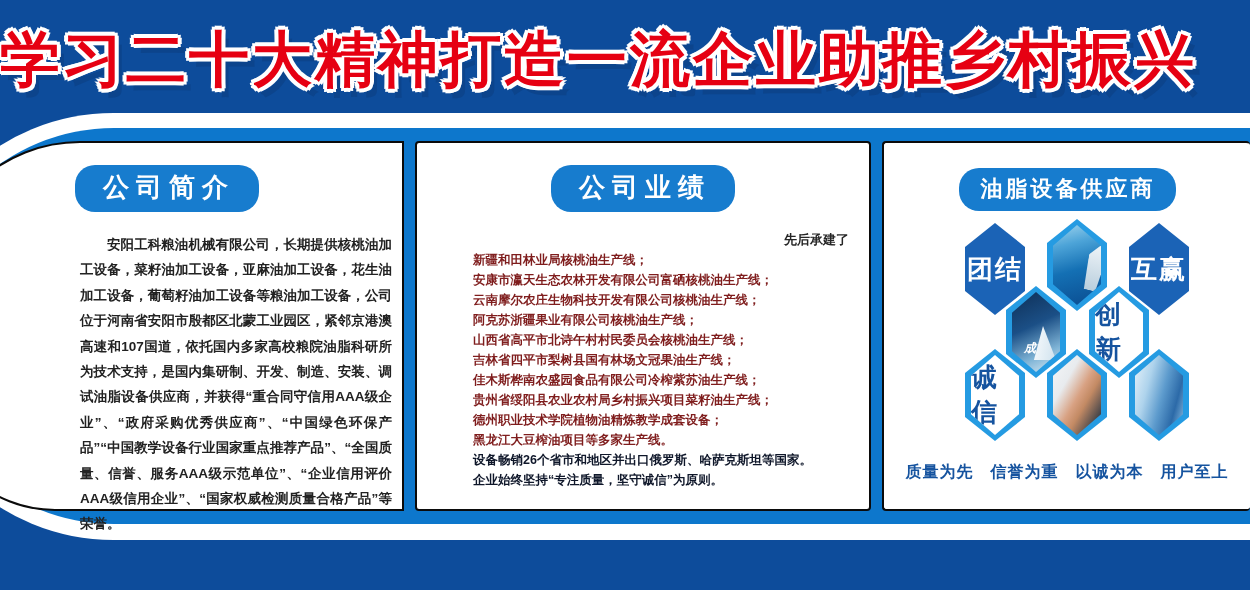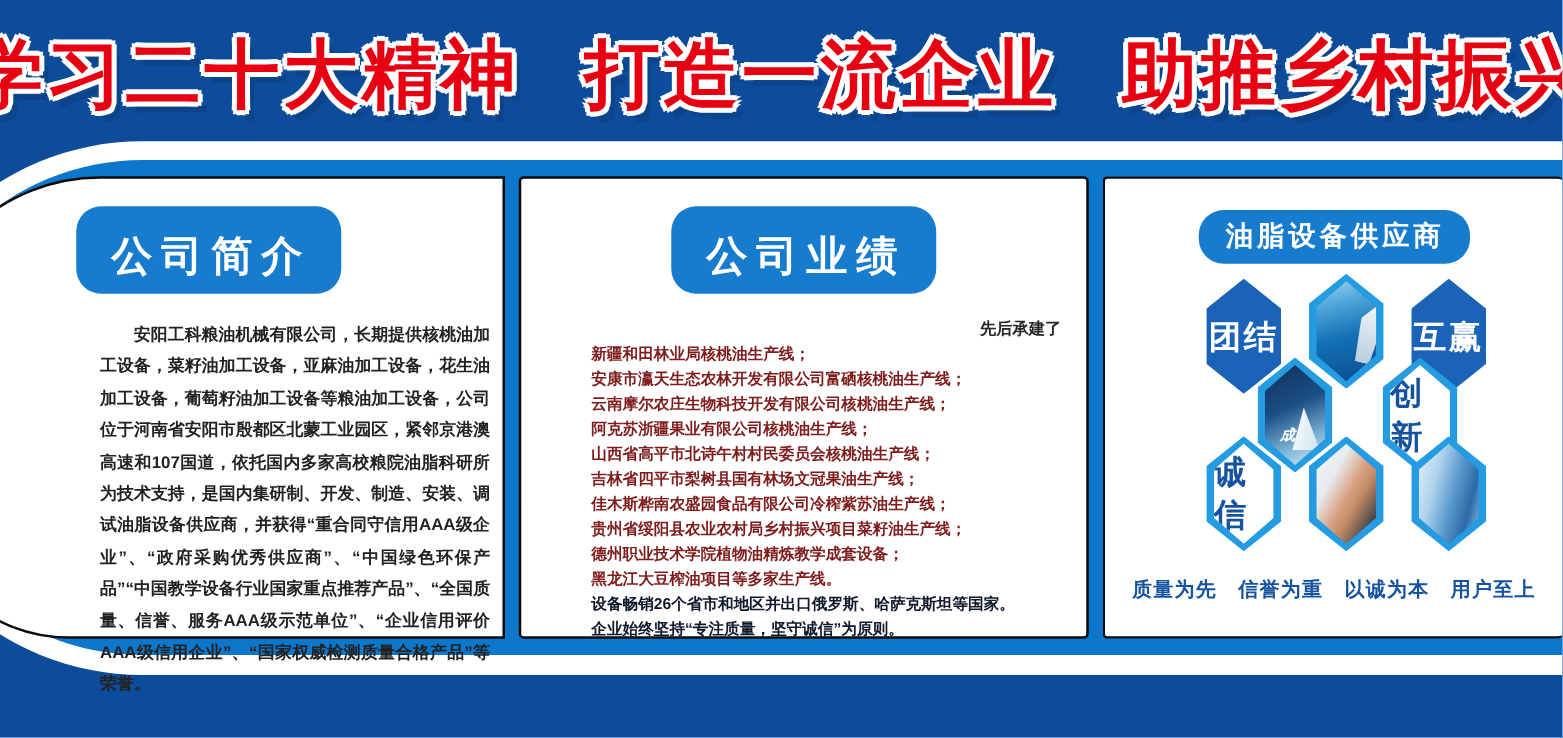--- a/index.html
+++ b/index.html
@@ -6,21 +6,21 @@
   body { font-family: "Liberation Sans", sans-serif; }
 
   .stage {
     position:relative; width:1250px; height:590px;
     background:#0d4c9b; overflow:hidden;
   }
 
   
   .title {
     position:absolute; top:20px; left:0; right:0; z-index:3;
-    display:flex; justify-content:center; gap:52px;
+    display:flex; justify-content:flex-start; 
     font-size:60px; font-weight:900; letter-spacing:3px;
     color:#e60012; white-space:nowrap;
   }
   .title span {
     text-shadow:
       4px 0 0 #fff, -4px 0 0 #fff, 0 4px 0 #fff, 0 -4px 0 #fff,
       3px 3px 0 #fff, -3px 3px 0 #fff, 3px -3px 0 #fff, -3px -3px 0 #fff,
       7px 9px 0 rgba(10,55,115,0.38);
   }
 
@@ -45,21 +45,21 @@
     border:2px solid #0b0b0b; position:relative;
   }
   .panel-intro   { width:474px; border-radius:150px 0 0 125px; }
   .panel-achieve { width:456px; border-radius:4px; }
   .panel-supplier{ flex:1; border-radius:4px; border-right:0; }
 
   
   .pill {
     display:block; width:max-content; margin:22px auto 0;
     background:#177cce; color:#fff; font-weight:bold;
-    font-size:33px; letter-spacing:7px; padding:18px 24px 7px 28px;
+    font-size:26px; letter-spacing:7px; padding:5px 24px 7px 28px;
     border-radius:20px; text-align:center;
   }
   .pill-small { font-size:22px; letter-spacing:3px; padding:6px 20px 7px 22px; margin-top:25px; }
 
   
   .intro-body {
     margin:20px 16px 0 148px; width:312px;
     font-size:13.5px; font-weight:700; color:#222;
     line-height:25.4px; text-align:justify; text-indent:2em;
   }
@@ -100,21 +100,21 @@
     clip-path:polygon(15% 100%,50% 0,100% 100%);
   }
   .photo-label {
     position:absolute; top:16px; left:12px; color:#fff;
     font-size:12px; font-weight:bold; font-style:italic; letter-spacing:1px;margin-top:32px;
   }
   .hex-tuanjie  { left:81px;  top:80px; }
   .hex-carrier  { left:163px; top:76px; }
   .hex-huying   { left:245px; top:80px; }
   .hex-sailing  { left:122px; top:143px; }
-  .hex-chuangxin{ left:222px; top:143px; }
+  .hex-chuangxin{ left:205px; top:143px; }
   .hex-chengxin { left:81px;  top:206px; }
   .hex-handshake{ left:163px; top:206px; }
   .hex-building { left:245px; top:206px; }
 
   .slogan {
     position:absolute; left:0; right:0; bottom:26px;
     display:flex; justify-content:center; gap:17px;
     color:#15539f; font-size:16px; font-weight:bold; letter-spacing:1px;
     white-space:nowrap;
   }

